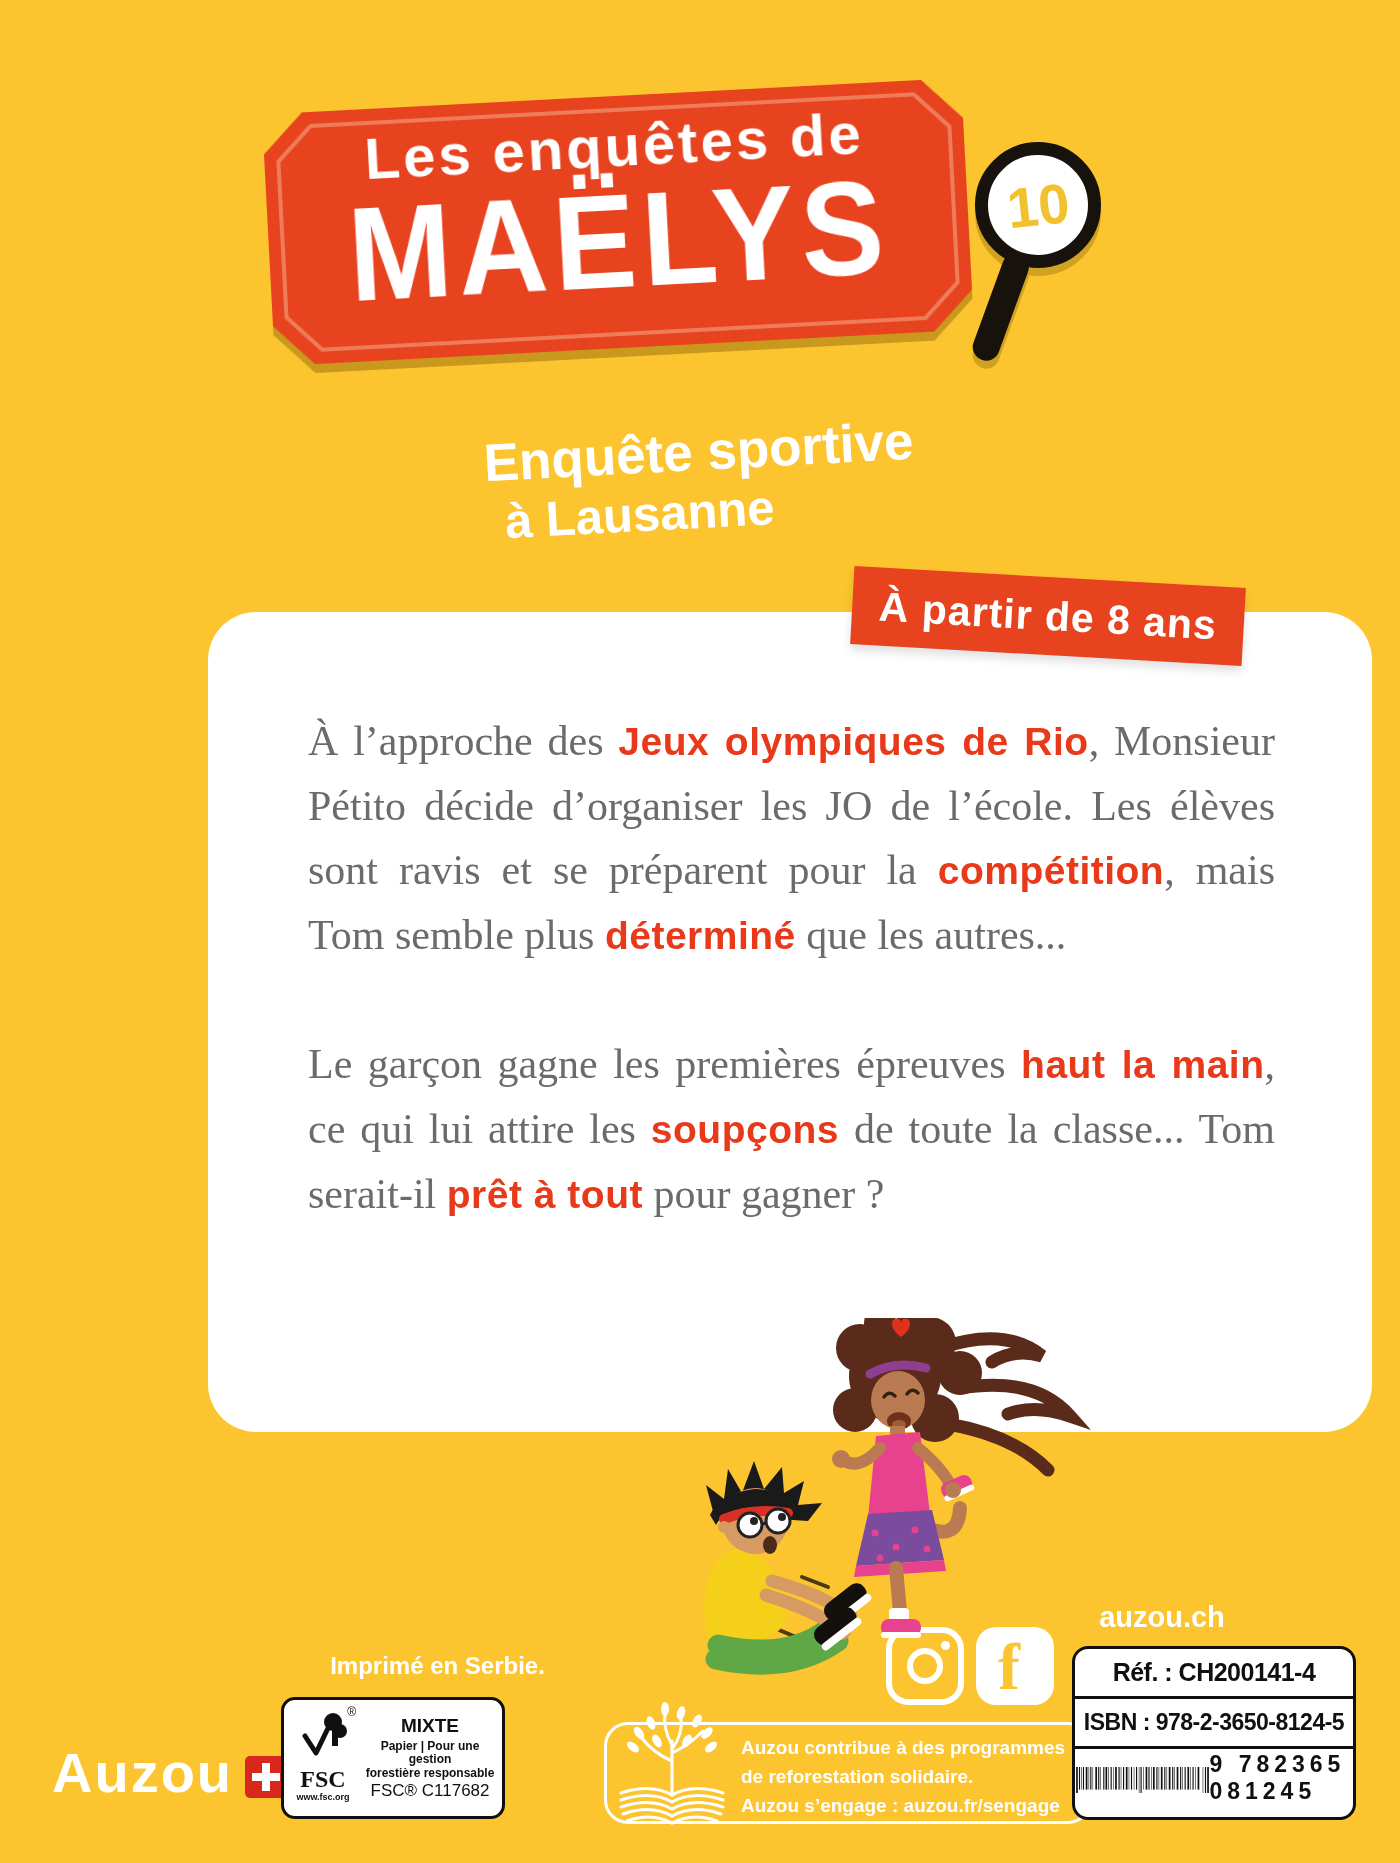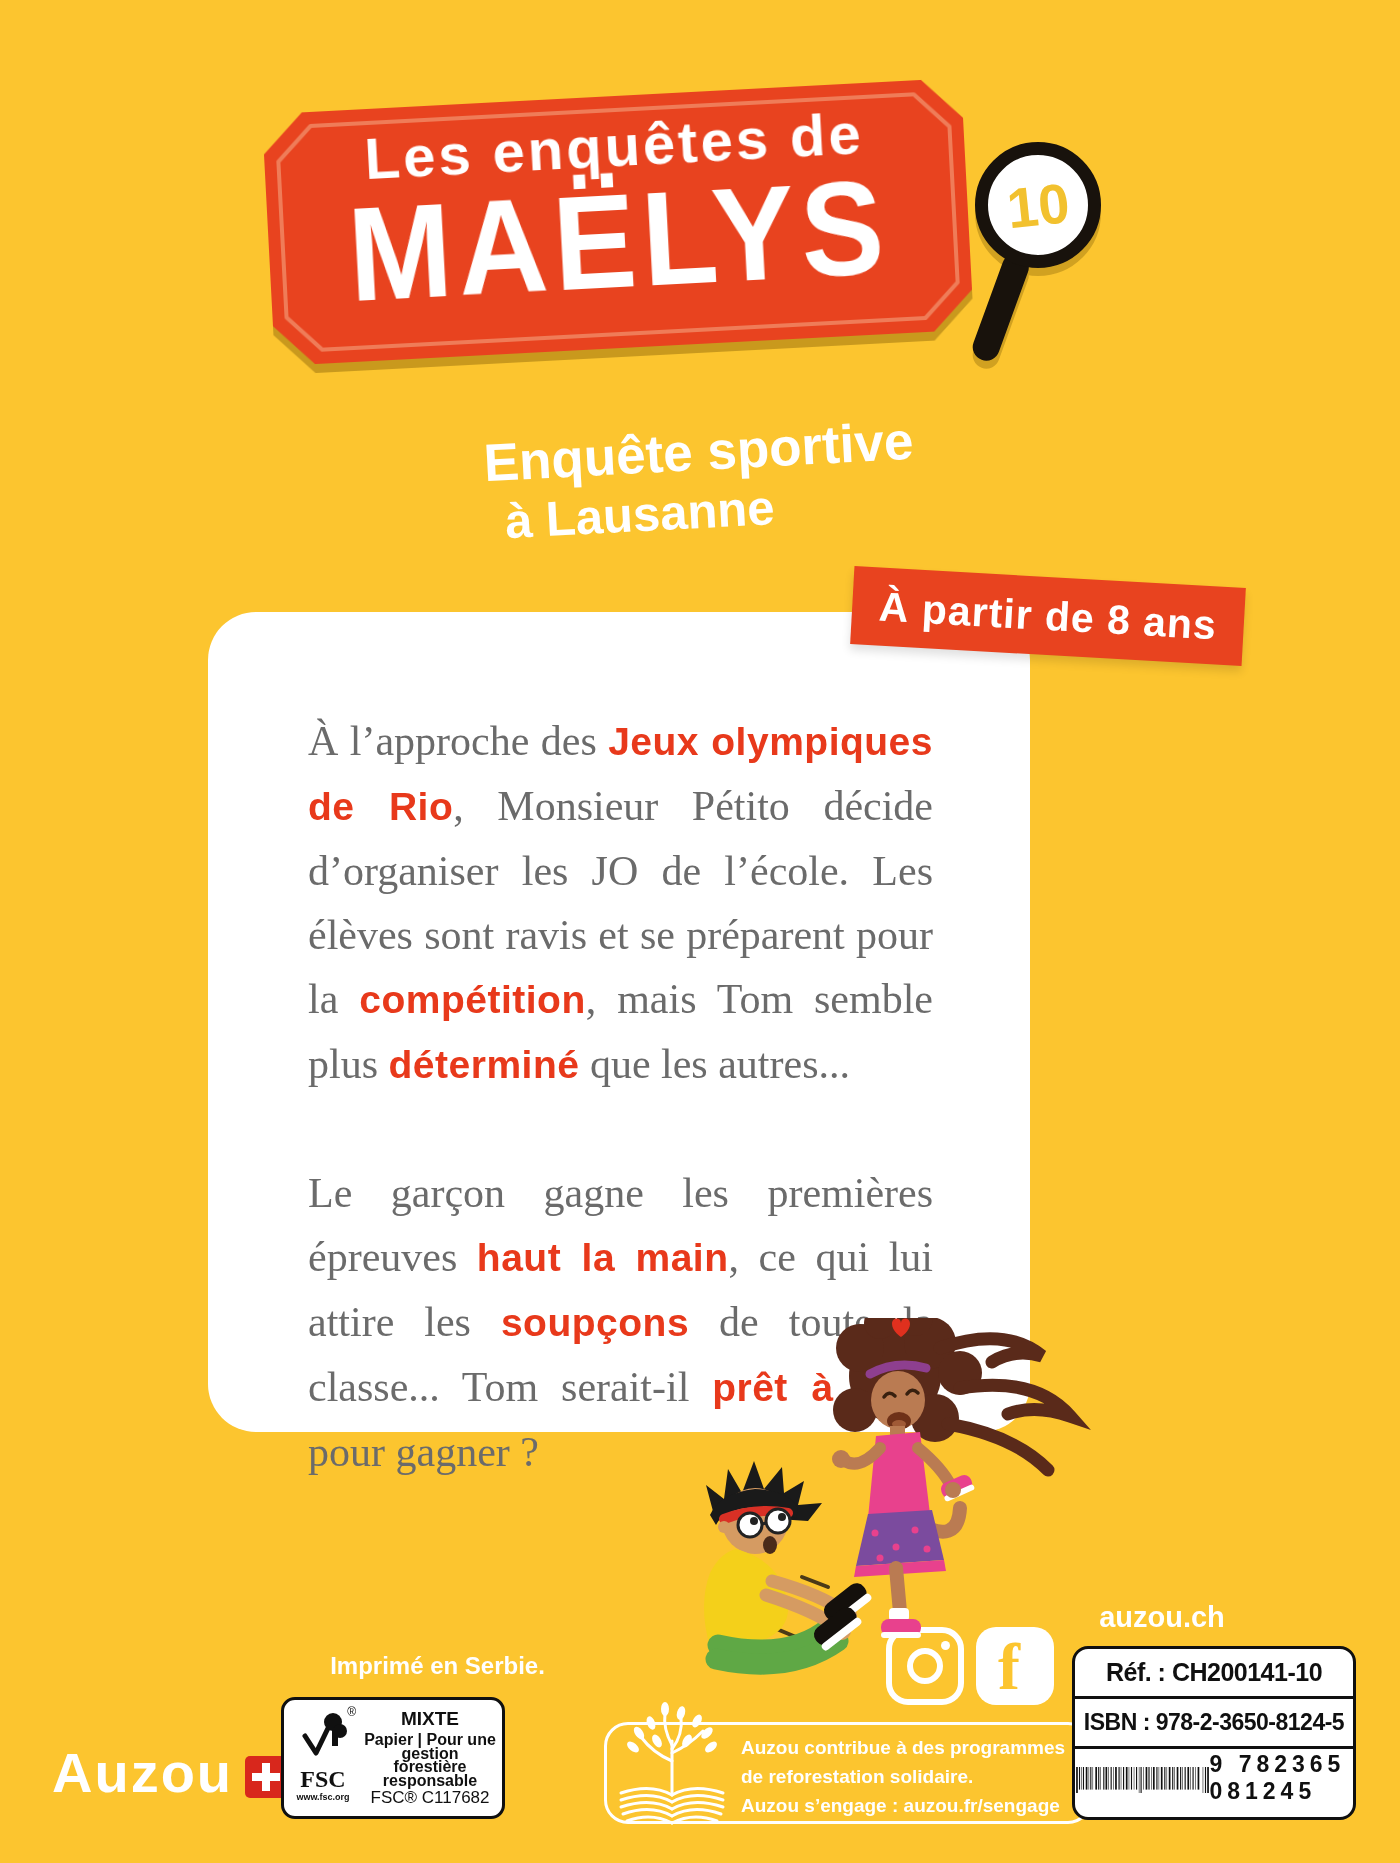--- a/index.html
+++ b/index.html
@@ -31,21 +31,21 @@
   .subtitle-line1{font-size:53px;line-height:60px;}
   .subtitle-line2{font-size:49px;line-height:58px;transform:translateX(-62px);}
 
   
   .age-banner{position:absolute;left:852px;top:577px;width:392px;height:78px;background:#E8431F;
               transform:rotate(3.2deg);display:flex;align-items:center;justify-content:center;
               color:#fff;font-size:41px;font-weight:700;letter-spacing:1px;
               box-shadow:0 6px 10px rgba(0,0,0,.12);z-index:3;}
 
   
-  .synopsis-box{position:absolute;left:208px;top:612px;width:822px;height:820px;background:#fff;
+  .synopsis-box{position:absolute;left:208px;top:612px;width:1164px;height:820px;background:#fff;
                 border-radius:48px;z-index:1;}
   .synopsis-text{padding:97px 97px 0 100px;font-family:"Liberation Serif",serif;font-size:42px;
                  line-height:64px;color:#6B6B6B;text-align:justify;}
   .synopsis-text p{margin:0;}
   .synopsis-text p + p{margin-top:64px;}
   .hl{font-family:"Liberation Sans",sans-serif;font-weight:700;color:#E8391B;font-size:39px;
       letter-spacing:.5px;}
 
   
   .illustration{position:absolute;left:0;top:0;width:100%;height:100%;pointer-events:none;z-index:4;}
@@ -66,21 +66,21 @@
              border:3px solid #101010;border-radius:14px;box-sizing:border-box;display:flex;
              color:#101010;}
   .fsc-left{width:78px;position:relative;display:flex;flex-direction:column;align-items:center;
             justify-content:flex-start;padding-top:8px;}
   .fsc-reg{position:absolute;right:6px;top:5px;font-size:12px;}
   .fsc-acronym{font-family:"Liberation Serif",serif;font-weight:700;font-size:24px;line-height:26px;margin-top:8px;}
   .fsc-url{font-size:9px;font-weight:700;}
   .fsc-right{flex:1;display:flex;flex-direction:column;align-items:center;justify-content:center;
              text-align:center;padding-right:4px;}
   .fsc-grade{font-size:19px;font-weight:700;margin-bottom:3px;}
-  .fsc-desc{font-size:16px;font-weight:700;line-height:13.5px;}
+  .fsc-desc{font-size:12px;font-weight:700;line-height:13.5px;}
   .fsc-license{font-size:17px;font-weight:400;margin-top:1px;}
 
   .eco-box{position:absolute;left:604px;top:1722px;width:488px;height:102px;border:3px solid #fff;
            border-radius:24px;box-sizing:border-box;}
   .eco-tree{position:absolute;left:6px;top:-24px;}
   .eco-text{margin-left:134px;padding-top:8px;color:#fff;font-weight:700;font-size:19px;
             line-height:29px;}
 
   .instagram-icon{position:absolute;left:886px;top:1627px;width:78px;height:78px;
                   border:6px solid #fff;border-radius:22px;box-sizing:border-box;}
@@ -300,21 +300,21 @@
     <div class="insta-circle"></div>
     <div class="insta-dot"></div>
   </div>
   <div class="facebook-icon">
     <span class="fb-f">f</span>
   </div>
 
   <div class="website">auzou.ch</div>
 
   <div class="barcode-label">
-    <div class="ref-row">Réf. : CH200141-10</div>
+    <div class="ref-row">Réf. : CH200141-4</div>
     <div class="isbn-row">ISBN : 978-2-3650-8124-5</div>
     <div class="barcode-area">
       <svg width="238" height="46" viewBox="0 0 238 46">
         <g fill="#101010">
           <rect x="2" y="0" width="3" height="46"></rect>
             <rect x="7" y="0" width="2" height="40"></rect>
           <rect x="11" y="0" width="1" height="40"></rect>
             <rect x="14" y="0" width="2" height="40"></rect>
           <rect x="19" y="0" width="3" height="40"></rect>
             <rect x="24" y="0" width="1" height="40"></rect>

